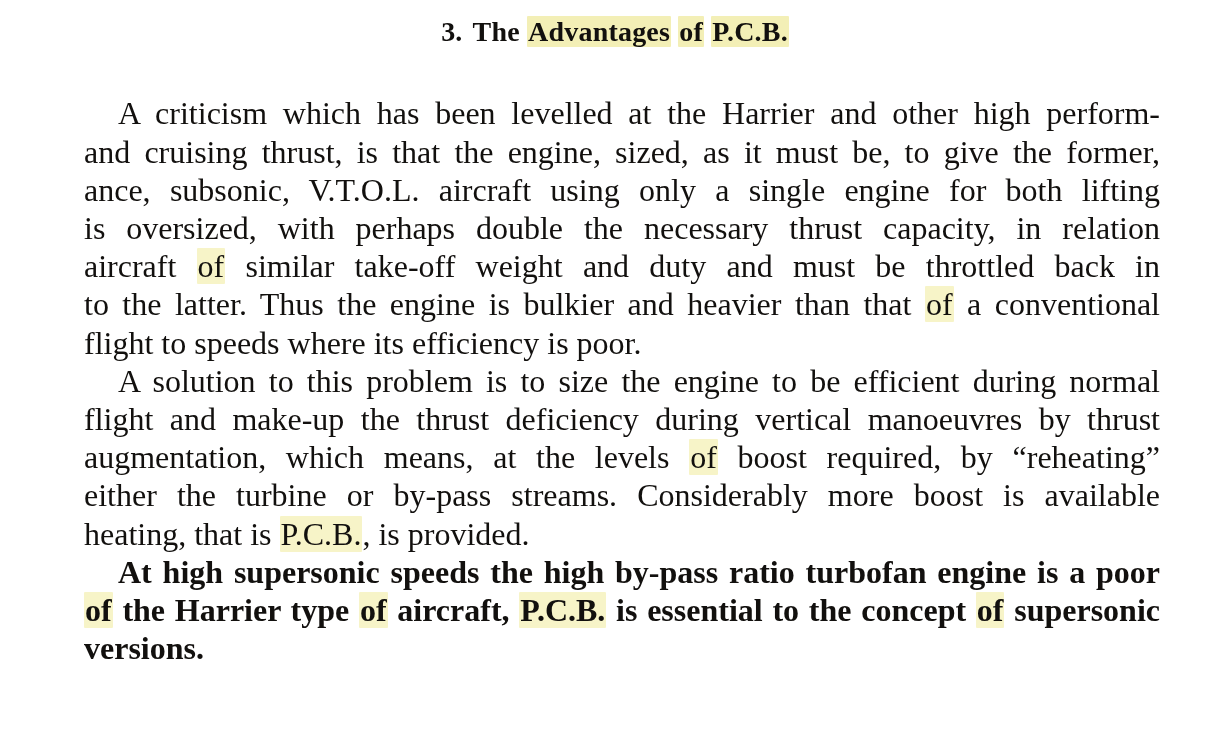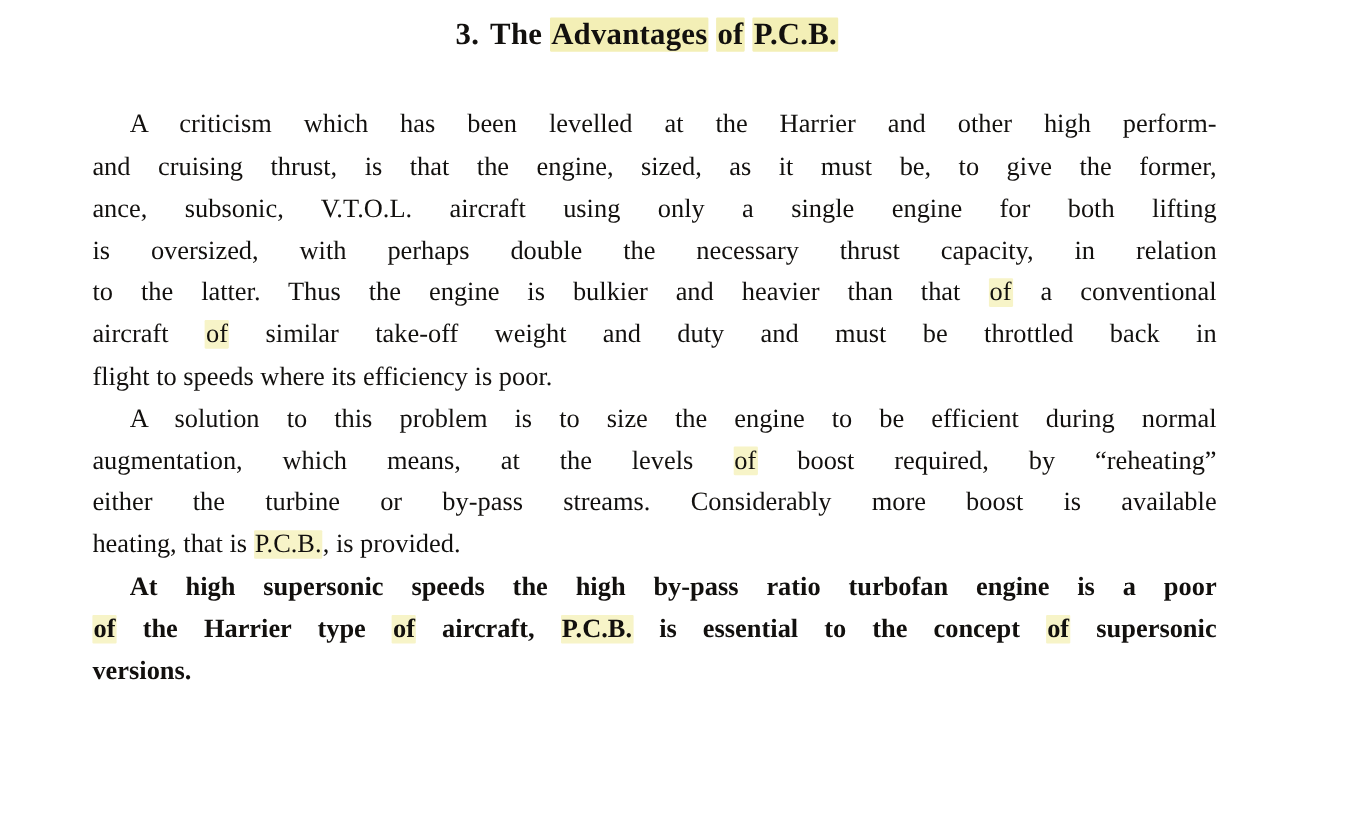--- a/index.html
+++ b/index.html
@@ -12,36 +12,36 @@
     height: 743px;
     font-family: "Liberation Serif", "DejaVu Serif", serif;
     color: #12100e;
     overflow: hidden;
   }
   .page {
     position: relative;
     width: 1226px;
     height: 743px;
     box-sizing: border-box;
-    padding: 14px 120px 0 84px;
+    padding: 14px 66px 0 84px;
   }
   .heading {
     text-align: center;
     font-size: 28px;
     font-weight: bold;
     letter-spacing: 0.2px;
     margin: 0 0 16px 0;
     line-height: 1.3;
     padding-right: 14px;
   }
   .heading .num {
     margin-right: 10px;
   }
   .body-text {
-    font-size: 24px;
+    font-size: 32px;
     line-height: 38.2px;
     text-align: justify;
     text-justify: inter-word;
     hyphens: manual;
     margin-top: 44px;
   }
   p.para {
     margin: 0;
     text-indent: 34px;
   }
@@ -83,26 +83,27 @@
     <span class="hl-strong">P.C.B.</span>
   </h2>
 
   <div class="body-text">
     <div id="paras">
         <p class="para" style="text-indent: 0px;">
           <span class="justline"><span class="indent-first">&nbsp;</span><span>A criticism which has been levelled at the Harrier and other high perform-</span></span>
           <span class="justline"><span>and cruising thrust, is that the engine, sized, as it must be, to give the former,</span></span>
           <span class="justline"><span>ance, subsonic, V.T.O.L. aircraft using only a single engine for both lifting</span></span>
           <span class="justline"><span>is oversized, with perhaps double the necessary thrust capacity, in relation</span></span>
+          <span class="justline"><span>aircraft </span><span class="hl">of</span><span> similar take-off weight and duty and must be throttled back in</span></span>
           <span class="justline"><span>to the latter. Thus the engine is bulkier and heavier than that </span><span class="hl">of</span><span> a conventional</span></span>
-          <span class="justline"><span>aircraft </span><span class="hl">of</span><span> similar take-off weight and duty and must be throttled back in</span></span>
           <span class="lastline"><span>flight to speeds where its efficiency is poor.</span></span>
         </p>
         <p class="para" style="text-indent: 0px;">
           <span class="justline"><span class="indent-first">&nbsp;</span><span>A solution to this problem is to size the engine to be efficient during normal</span></span>
+          <span class="justline"><span>flight and make-up the thrust deficiency during vertical manoeuvres by thrust</span></span>
           <span class="justline"><span>augmentation, which means, at the levels </span><span class="hl">of</span><span> boost required, by “reheating”</span></span>
           <span class="justline"><span>either the turbine or by-pass streams. Considerably more boost is available</span></span>
           <span class="lastline"><span>heating, that is </span><span class="hl">P.C.B.</span><span>, is provided.</span></span>
         </p>
         <p class="para" style="text-indent: 0px; font-weight: bold;">
           <span class="justline"><span class="indent-first">&nbsp;</span><span>At high supersonic speeds the high by-pass ratio turbofan engine is a poor</span></span>
           <span class="justline"><span class="hl">of</span><span> the Harrier type </span><span class="hl">of</span><span> aircraft, </span><span class="hl">P.C.B.</span><span> is essential to the concept </span><span class="hl">of</span><span> supersonic</span></span>
           <span class="lastline"><span>versions.</span></span>
         </p>
       </div>

